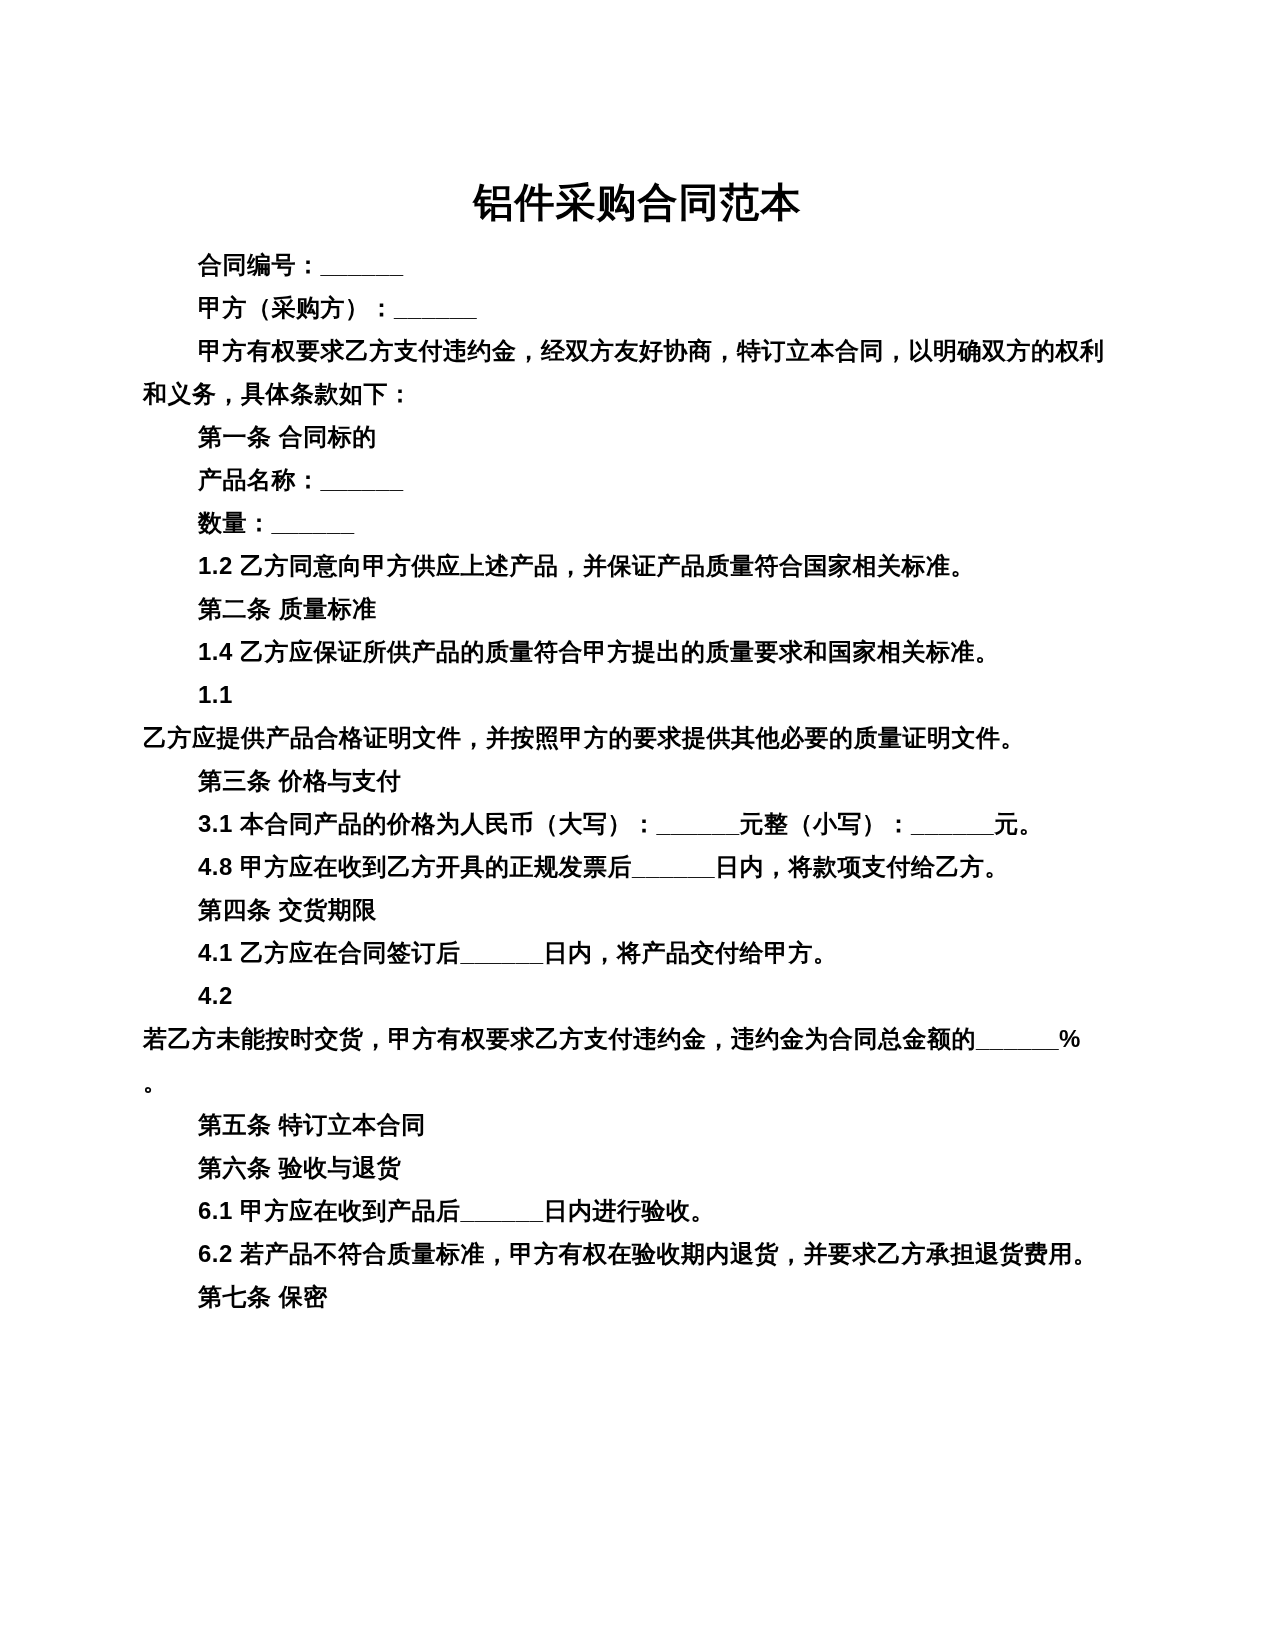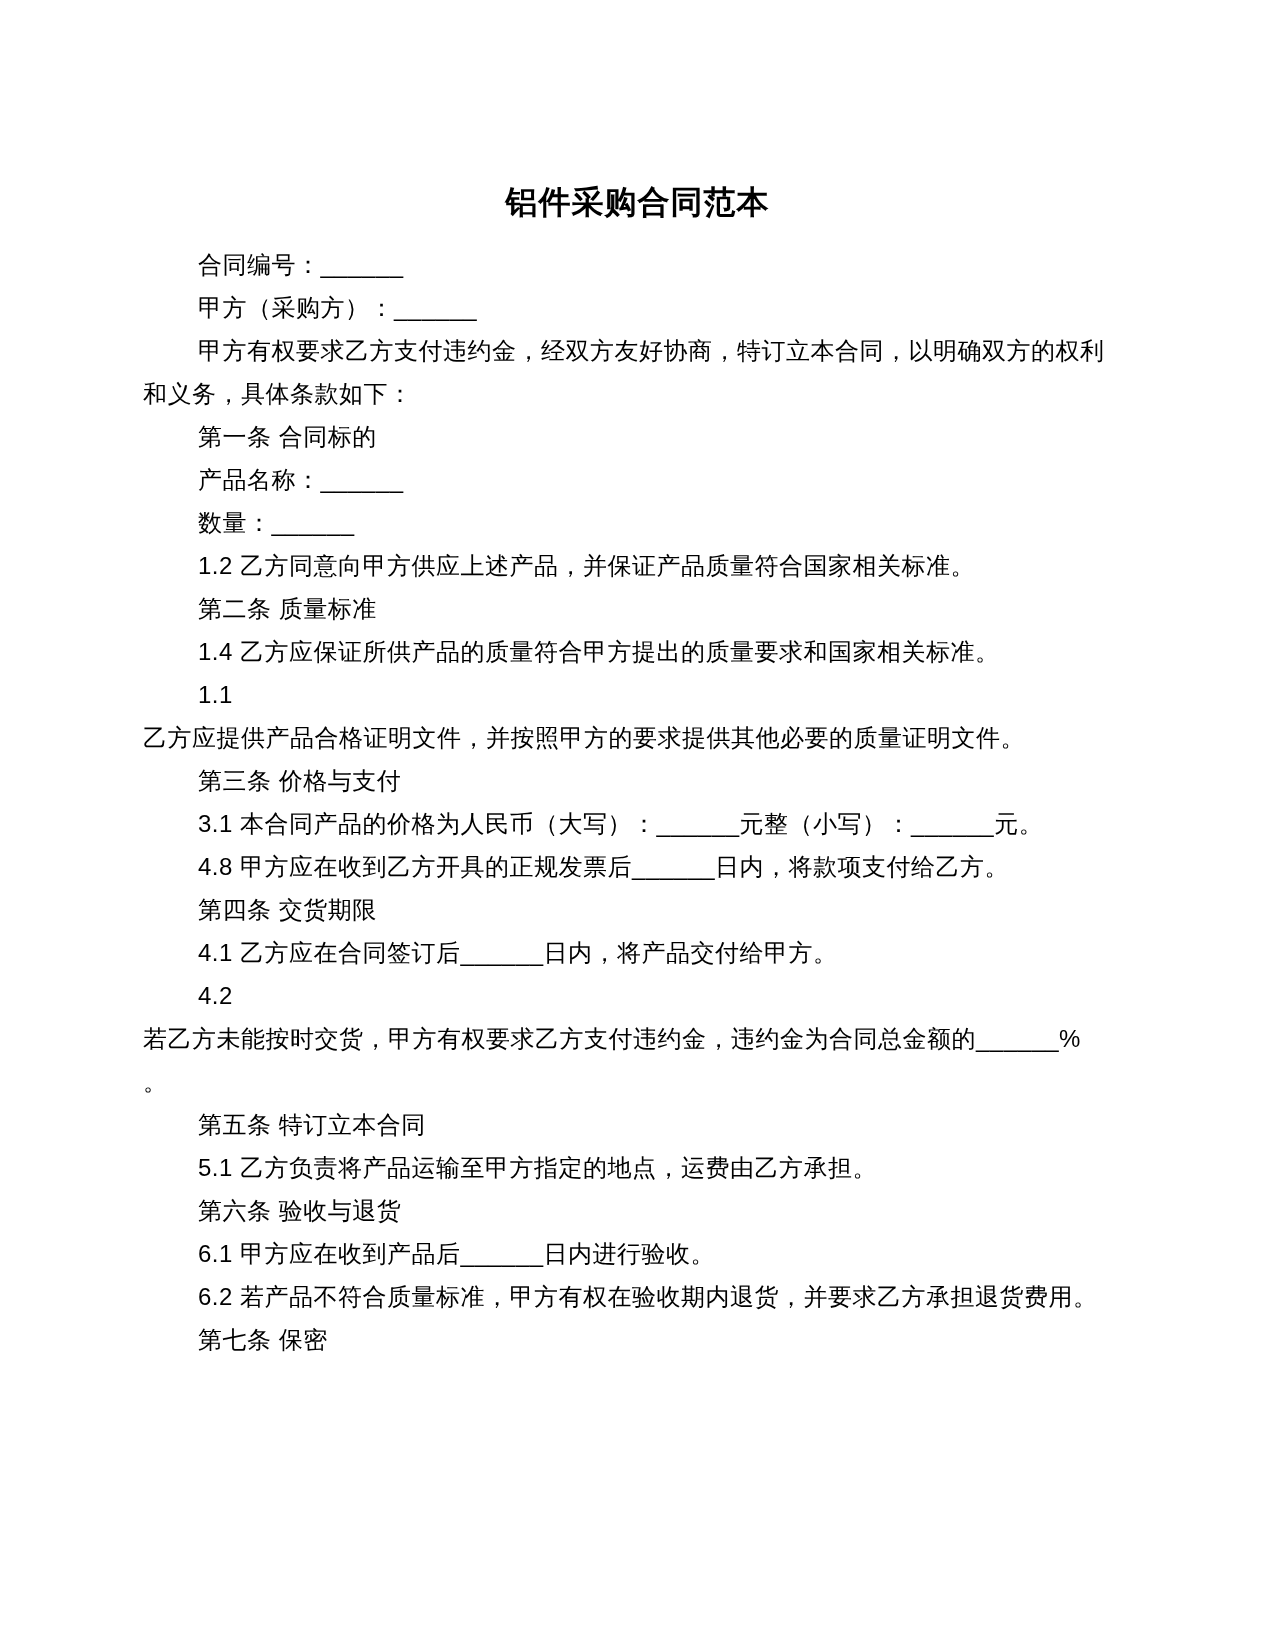--- a/index.html
+++ b/index.html
@@ -14,33 +14,33 @@
     background: #ffffff;
     overflow: hidden;
     font-family: "Liberation Sans", sans-serif;
     color: #000000;
   }
   .doc {
     padding: 180px 143px 0 143px;
   }
   .doc-title {
     margin: 0 0 19px 0;
-    font-size: 32px;
+    font-size: 40px;
     line-height: 44px;
     font-weight: 700;
     text-align: center;
     letter-spacing: 1px;
   }
   .line {
     margin: 0;
     font-size: 24px;
     line-height: 43px;
     letter-spacing: 0.5px;
     white-space: nowrap;
-    font-weight: 400;
+    font-weight: 700;
   }
   .indent {
     padding-left: 55px;
   }
 </style>
 </head>
 <body>
 
 <div class="page">
   <div class="doc">
@@ -60,19 +60,18 @@
     <p class="line">乙方应提供产品合格证明文件，并按照甲方的要求提供其他必要的质量证明文件。</p>
     <p class="line indent">第三条 价格与支付</p>
     <p class="line indent">3.1 本合同产品的价格为人民币（大写）：______元整（小写）：______元。</p>
     <p class="line indent">4.8 甲方应在收到乙方开具的正规发票后______日内，将款项支付给乙方。</p>
     <p class="line indent">第四条 交货期限</p>
     <p class="line indent">4.1 乙方应在合同签订后______日内，将产品交付给甲方。</p>
     <p class="line indent">4.2</p>
     <p class="line">若乙方未能按时交货，甲方有权要求乙方支付违约金，违约金为合同总金额的______%</p>
     <p class="line">。</p>
     <p class="line indent">第五条 特订立本合同</p>
-    <p class="line indent">5.1 乙方负责将产品运输至甲方指定的地点，运费由乙方承担。</p>
     <p class="line indent">第六条 验收与退货</p>
     <p class="line indent">6.1 甲方应在收到产品后______日内进行验收。</p>
     <p class="line indent">6.2 若产品不符合质量标准，甲方有权在验收期内退货，并要求乙方承担退货费用。</p>
     <p class="line indent">第七条 保密</p>
   </div>
 </div>
 
 </body></html>

